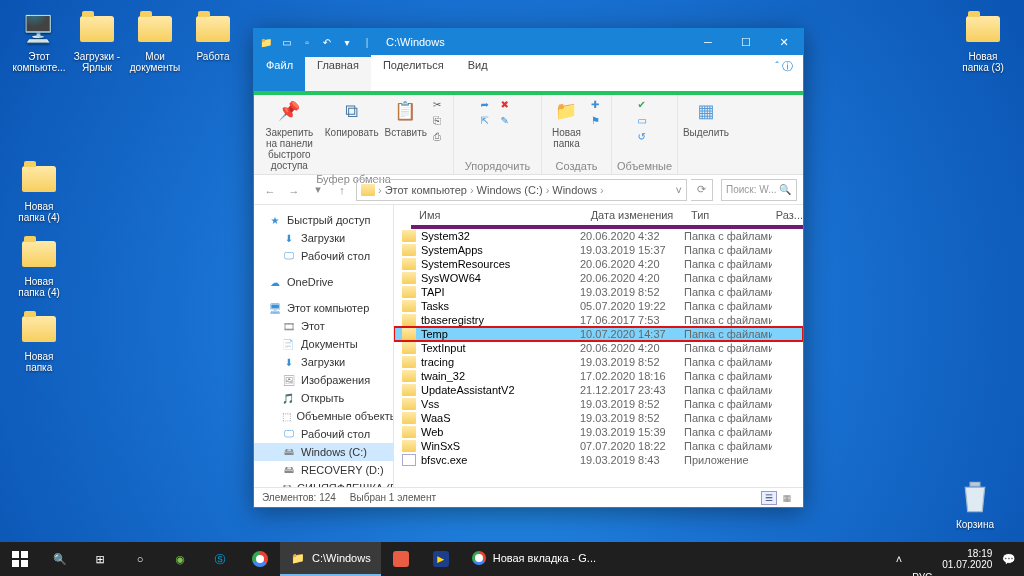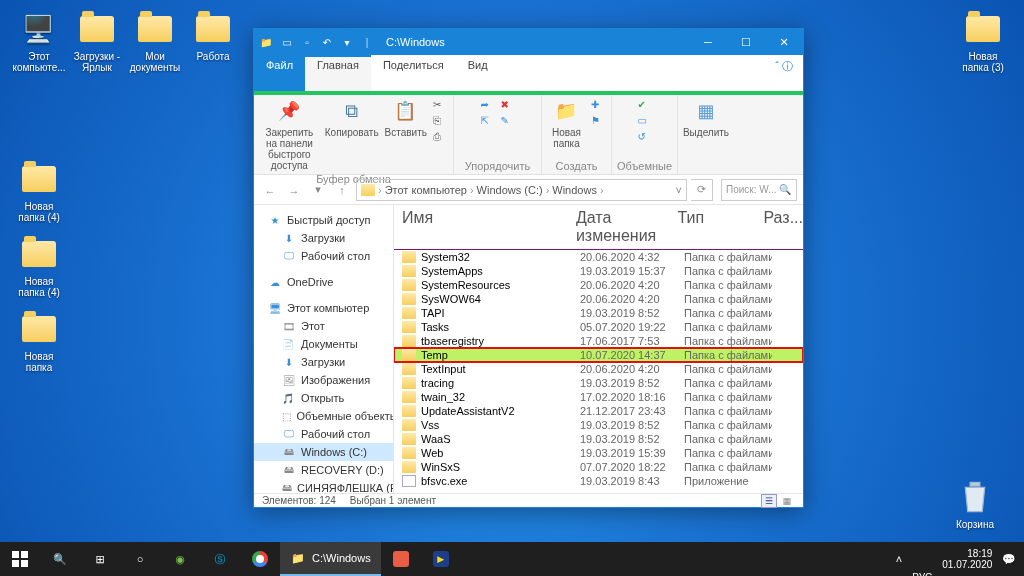--- a/index.html
+++ b/index.html
@@ -72,40 +72,40 @@
   .nav::-webkit-scrollbar-thumb{background:#c7c7c7;border:3px solid #f0f0f0;border-radius:7px;}
   .nav-item { display:flex; align-items:center; gap:5px; padding:2px 6px 2px 14px; color:#333; white-space:nowrap;}
   .nav-item.l2 { padding-left:28px;}
   .nav-item.selected { background:#cde8ff;}
   .nav-item .nico{width:14px;height:14px;display:inline-flex;align-items:center;justify-content:center;font-size:10px;}
   .nav-sep{height:8px;}
   .content {
     flex:1; display:flex; flex-direction:column; min-width:0;
   }
   .columns {
-    display:flex; font-size:16px; color:#555; border-bottom:1px solid #701a75; padding:4px 0;
+    display:flex; font-size:11px; color:#555; border-bottom:4px solid #701a75; padding:4px 0;margin-left:17px;
   }
   .col-name{width:186px;padding-left:8px;}
   .col-date{width:104px;}
   .col-type{width:88px;}
   .col-size{flex:1;}
   .filelist{flex:1;overflow-y:auto;font-size:11px;position:relative;}
   .filelist::-webkit-scrollbar{width:14px;}
   .filelist::-webkit-scrollbar-thumb{background:#c7c7c7;border:3px solid #f0f0f0;border-radius:7px;}
   .filelist::-webkit-scrollbar-track{background:#f0f0f0;}
   .row{display:flex;align-items:center;padding:1px 0;}
-  .row.selected{background:#bef264;}
+  .row.selected{background:#7dd3fc;}
   .row.highlighted{outline:2px solid #d11; outline-offset:-1px;}
   .row .cname{width:186px;padding-left:8px;display:flex;align-items:center;gap:5px;white-space:nowrap;overflow:hidden;}
   .row .cdate{width:104px;color:#666;}
   .row .ctype{width:88px;color:#666;white-space:nowrap;overflow:hidden;}
   .fico{width:14px;height:12px;display:inline-block;}
   .mini-folder{background:linear-gradient(#ffe9a8,#f7cf5e);border-radius:1px;}
   .mini-file{background:#fff;border:1px solid #aac;position:relative;}
-  .status{height:14px;border-top:1px solid #e5e5e5;font-size:10px;color:#555;display:flex;align-items:center;padding:0 8px;gap:14px;}
+  .status{height:20px;border-top:1px solid #e5e5e5;font-size:10px;color:#555;display:flex;align-items:center;padding:0 8px;gap:14px;}
   .status .views{margin-left:auto;display:flex;gap:2px;}
   .status .views span{width:16px;height:14px;border:1px solid transparent;display:flex;align-items:center;justify-content:center;font-size:9px;color:#888;}
   .status .views span.active{border-color:#99c;background:#e8f0ff;color:#336;}
   
   .taskbar {
     position:absolute; left:0; right:0; bottom:0; height:34px;
     background:#1f1f1f; display:flex; align-items:center; color:#fff; font-size:11px;
   }
   .taskbar .tb-btn{width:40px;height:34px;display:flex;align-items:center;justify-content:center;}
   .taskbar .start svg{width:16px;height:16px;}
@@ -577,20 +577,28 @@
   <div class="task-item active">
     <span class="tico">📁</span>
     <span>C:\Windows</span>
   </div>
   <div class="tb-btn">
       <span style="background:#e85d44;width:16px;height:16px;border-radius:3px;display:inline-block"></span>
     </div>
   <div class="tb-btn">
       <span style="background:#1d3f8b;width:16px;height:16px;border-radius:3px;display:inline-flex;align-items:center;justify-content:center;color:#fd0;font-size:9px">▶</span>
     </div>
+  <div class="task-item">
+    <span class="tico">
+        <span style="background:conic-gradient(#ea4335 0 120deg,#4285f4 120deg 240deg,#34a853 240deg 360deg);border-radius:50%;width:14px;height:14px;display:inline-block;position:relative">
+          <span style="position:absolute;inset:3px;background:#fff;border-radius:50%"></span>
+        </span>
+      </span>
+    <span>Новая вкладка - G...</span>
+  </div>
   <div class="tray">
     <span>˄</span>
     <span class="lang">РУС</span>
     <div class="clock">
       <span>18:19</span>
       <span>01.07.2020</span>
     </div>
     <span>💬</span>
   </div>
 </div>

